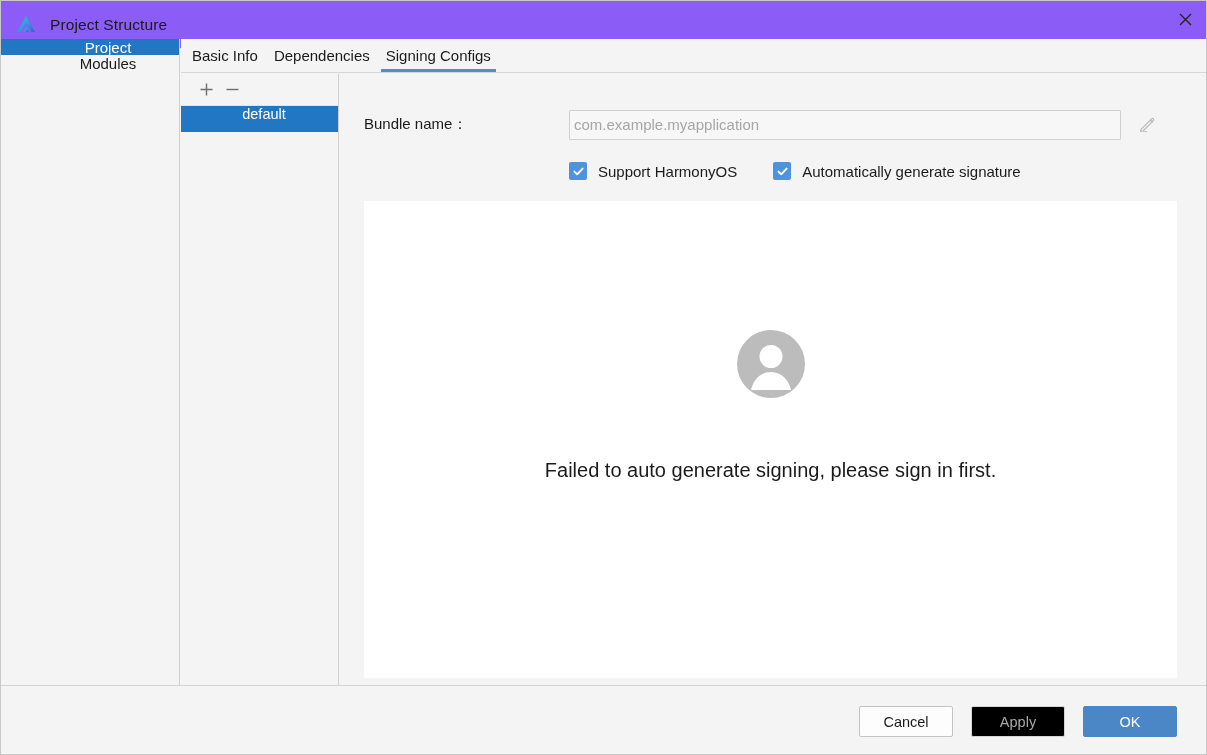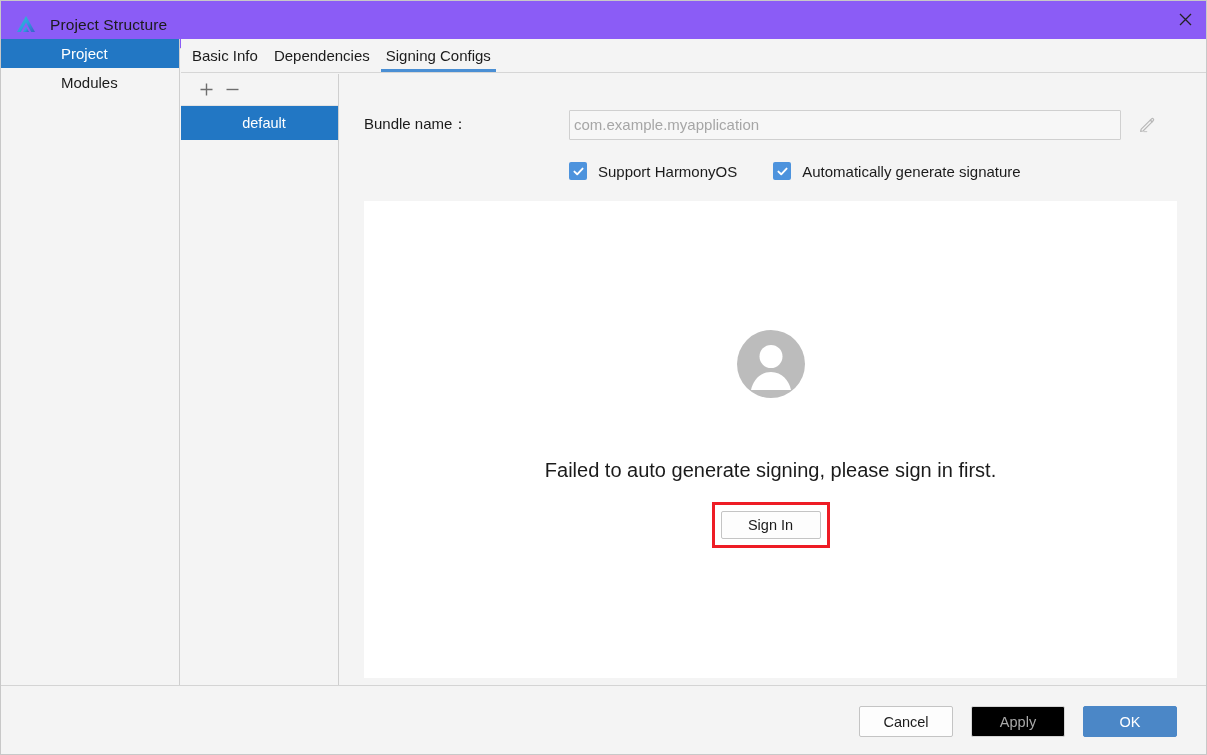--- a/index.html
+++ b/index.html
@@ -47,26 +47,27 @@
   .close-btn svg { display:block; }
 
   
   .sidebar {
     position: absolute; left: 0; top: 38px;
     width: 179px; height: 646px;
     background: #f4f4f4;
     border-right: 1px solid #cfcfcf;
   }
   .side-item {
-    height: 29px;
-    display: flex; align-items: center;
-    padding-left: 60px;
-    font-size: 15px;
-    color: #1b1b1b;
-    cursor: default;
+    height: 16px;
+    display: flex; align-items: center;
+    padding-left: 36px;
+    font-size: 15px;
+    color: #1b1b1b;
+    cursor: default;
+    justify-content: center;
   }
   .side-item.selected {
     background: #2277c4;
     color: #ffffff;
   }
 
   
   .tabstrip {
     position: absolute; left: 180px; top: 38px;
     width: 1027px; height: 34px;
@@ -105,22 +106,22 @@
     padding-left: 12px;
     border-bottom: 1px solid #e3e3e3;
   }
   .tool-btn {
     width: 26px; height: 24px;
     display: flex; align-items: center; justify-content: center;
     cursor: default;
     color: #6e6e6e;
   }
   .config-item {
-    height: 34px;
-    display: flex; align-items: center; justify-content: center;
+    height: 26px;
+    display: flex; justify-content: center;
     font-size: 14.5px;
     color: #1b1b1b;
     cursor: default;
     padding-left: 9px;
   }
   .config-item.selected {
     background: #2277c4;
     color: #ffffff;
   }
 
@@ -370,23 +371,20 @@
               <mask id="avmask">
                 <rect x="0" y="0" width="70" height="70" fill="#ffffff"></rect>
                 <circle cx="35" cy="27.5" r="11.5" fill="#000000"></circle>
                 <path d="M35 43 C46 43 53 51.5 55 61 L15 61 C17 51.5 24 43 35 43 Z" fill="#000000"></path>
               </mask>
             </defs>
             <circle cx="35" cy="35" r="34" fill="#bcbcbc" mask="url(#avmask)"></circle>
           </svg>
         </div>
         <div class="signin-msg">Failed to auto generate signing, please sign in first.</div>
-        <div class="signin-wrap">
-          <button class="signin-btn">Sign In</button>
-        </div>
       </div>
     </div>
 
   </div>
 
   <div class="footer-sep"></div>
   <div class="footer">
     <div class="footer-buttons">
       <button class="btn btn-cancel">Cancel</button>
       <button class="btn btn-apply">Apply</button>

